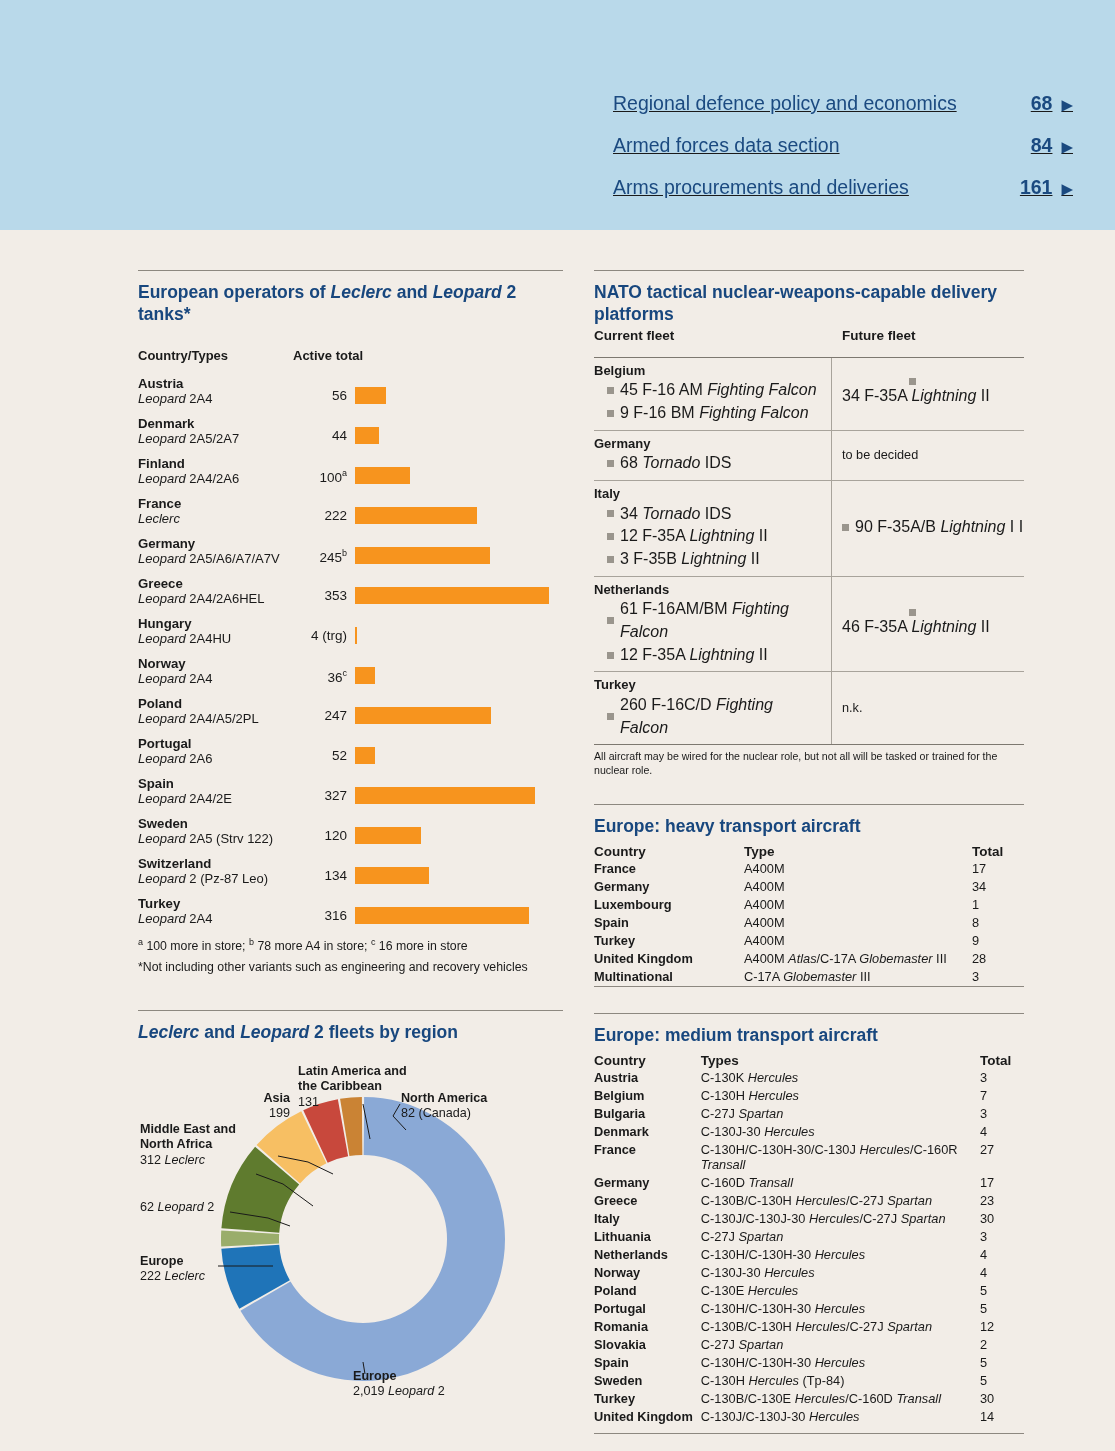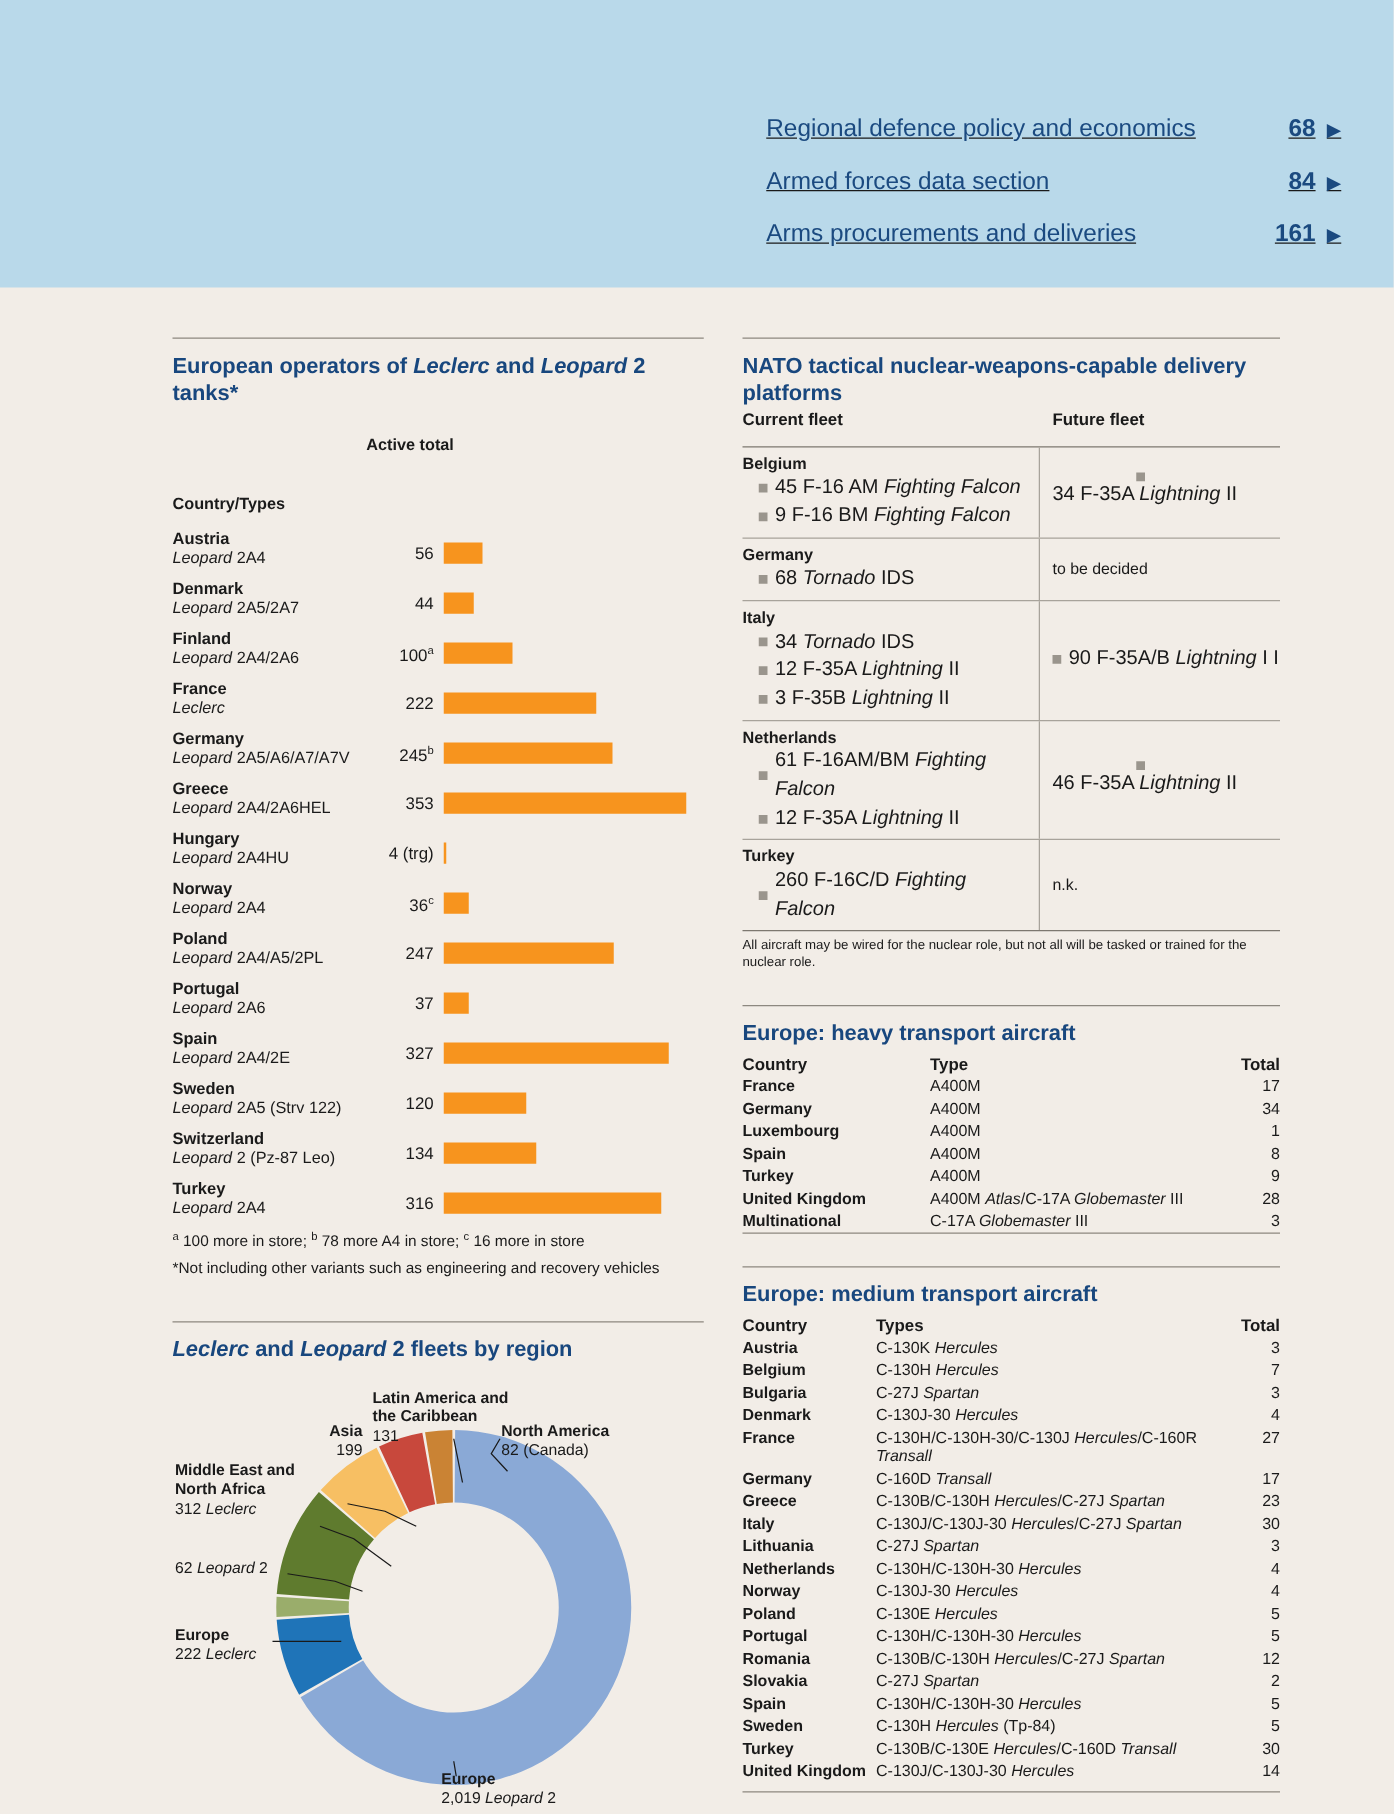--- a/index.html
+++ b/index.html
@@ -31,21 +31,21 @@
 
   .rule-top { border-top:1.6px solid #8d8880; margin-bottom:11px; }
   .panel-title {
     color:#18477e; font-weight:bold; font-size:17.5px; line-height:1.25;
     margin:0 0 0 0;
   }
   .panel-title i { font-style:italic; }
 
   
   .bc-head { display:flex; margin-top:22px; margin-bottom:12px; font-weight:bold; font-size:13px; }
-  .bc-head .h1 { width:155px;margin-top:47px; }
+  .bc-head .h1 { width:155px; }
   .bc-head .h2 { }
   .bc-row { display:flex; align-items:flex-start; margin-bottom:4px; height:36px; }
   .bc-names { width:157px; padding-top:1px; }
   .bc-country { font-weight:bold; font-size:13.2px; line-height:1.18; }
   .bc-type { font-size:13px; line-height:1.2; }
   .bc-type i { font-style:italic; }
   .bc-val { width:60px; text-align:right; font-size:13.5px; padding-right:8px; padding-top:13px; }
   .bc-val sup { font-size:9px; }
   .bc-barwrap { flex:1; padding-top:12px; }
   .bc-bar { height:17px; background:#f7941e; }
@@ -72,21 +72,21 @@
   .nato-country { font-weight:bold; font-size:13px; line-height:1.35; }
   .nato-item { font-size:16px; line-height:1.42; padding-left:13px; display:flex; align-items:center; }
   .sq { display:inline-block; width:7px; height:7px; background:#9a958d; margin-right:6px; flex:0 0 auto; }
   .nato-item i, .nato-c2 i { font-style:italic; }
   .nato-note { font-size:10.6px; margin-top:5px; line-height:1.3; }
 
   
   .tbl-sec { margin-top:26px; }
   .tbl { width:100%; border-collapse:collapse; margin-top:6px; }
   .tbl th { font-weight:bold; font-size:13.5px; text-align:left; padding:0 0 1px 0; }
-  .tbl th.r, .tbl td.r { text-align:right; }
+  .tbl th.r, .tbl td.r { text-align:left; }
   .tbl td { font-size:12.8px; padding:1.5px 0; vertical-align:top; }
   .tbl td.c { font-weight:bold; white-space:nowrap; padding-right:8px; }
   .tbl td i { font-style:italic; }
   .tbl-bottom { border-bottom:1.4px solid #8d8880;padding-left:22px; }
   .tbl-divider { border-top:1.4px solid #8d8880; margin-top:7px; }
 </style>
 </head>
 <body>
 
 <div class="header-band"></div>
@@ -210,21 +210,21 @@
             <div class="bc-val">247</div>
             <div class="bc-barwrap">
               <div class="bc-bar" style="width: 135.751px; background: rgb(247, 148, 30);"></div>
             </div>
           </div>
           <div class="bc-row">
             <div class="bc-names">
               <div class="bc-country">Portugal</div>
               <div class="bc-type"><i>Leopard</i> 2A6</div>
             </div>
-            <div class="bc-val">37</div>
+            <div class="bc-val">52</div>
             <div class="bc-barwrap">
               <div class="bc-bar" style="width: 20.3352px; background: rgb(247, 148, 30);"></div>
             </div>
           </div>
           <div class="bc-row">
             <div class="bc-names">
               <div class="bc-country">Spain</div>
               <div class="bc-type"><i>Leopard</i> 2A4/2E</div>
             </div>
             <div class="bc-val">327</div>

